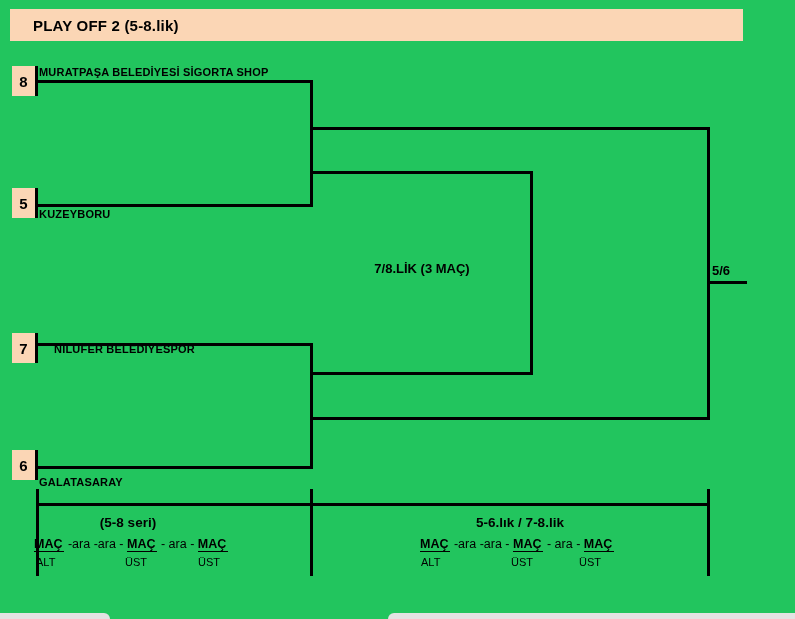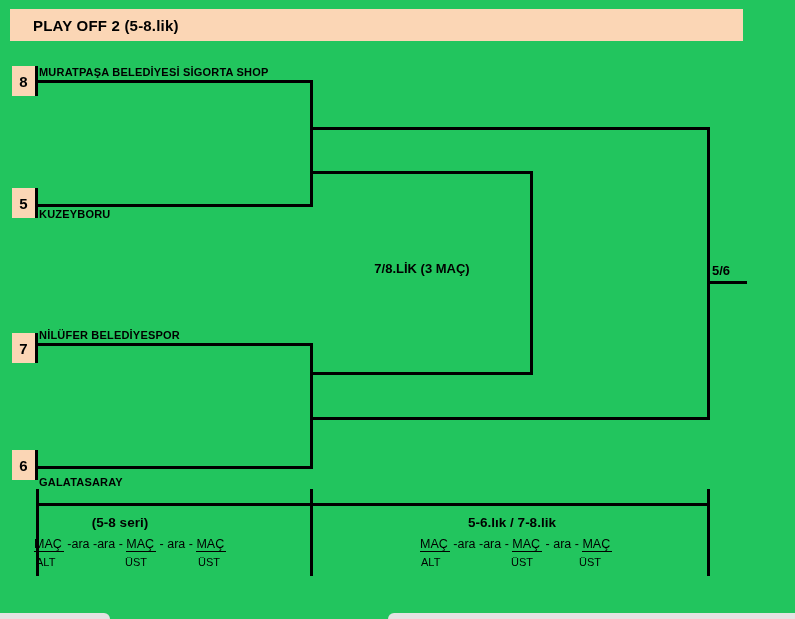--- a/index.html
+++ b/index.html
@@ -18,23 +18,23 @@
     position:absolute;left:12px;width:23px;height:30px;background:var(--accent,#FBD6B5);
     display:flex;align-items:center;justify-content:center;
     font-weight:bold;font-size:15px;
   }
   .teamname{
     position:absolute;left:39px;font-weight:bold;font-size:11px;
     white-space:nowrap;letter-spacing:.2px;
   }
   .lbl{position:absolute;font-weight:bold;font-size:13px;white-space:nowrap;}
   .center{text-align:center;}
-  .sched-title{position:absolute;font-weight:bold;font-size:13.5px;white-space:nowrap;}
+  .sched-title{position:absolute;font-weight:bold;font-size:13.5px;white-space:nowrap;padding-left:8px;}
   .macrow{position:absolute;font-size:12.5px;white-space:nowrap;}
-  .mac{font-weight:normal;border-bottom:1.5px solid #000;padding-right:2px;}
+  .mac{font-weight:bold;border-bottom:1.5px solid #000;padding-right:2px;}
   .pos{position:absolute;font-size:11px;white-space:nowrap;}
   .tab{position:absolute;top:613px;height:6px;background:var(--tab,#E3E3E3);}
   .tab.left{left:0;width:110px;border-radius:0 7px 0 0;}
   .tab.right{left:388px;width:407px;border-radius:7px 0 0 0;}
 </style>
 </head>
 <body>
 
 <div class="stage">
 
@@ -47,21 +47,21 @@
   <div class="teamname" style="top:66px;">MURATPAŞA BELEDİYESİ SİGORTA SHOP</div>
   <div class="hline" style="left:35px;top:80px;width:278px;"></div>
 
   <div class="seed" style="top:188px;">5</div>
   <div class="vline" style="left:35px;top:188px;height:30px;"></div>
   <div class="teamname" style="top:196px;margin-top:12px;">KUZEYBORU</div>
   <div class="hline" style="left:35px;top:204px;width:278px;"></div>
 
   <div class="seed" style="top:333px;">7</div>
   <div class="vline" style="left:35px;top:333px;height:30px;"></div>
-  <div class="teamname" style="top:329px;">NİLÜFER BELEDİYESPOR</div>
+  <div class="teamname" style="top:343px;margin-left:15px;">NİLÜFER BELEDİYESPOR</div>
   <div class="hline" style="left:35px;top:343px;width:278px;"></div>
 
   <div class="seed" style="top:450px;">6</div>
   <div class="vline" style="left:35px;top:450px;height:30px;"></div>
   <div class="teamname" style="top:476px;text-align:right;">GALATASARAY</div>
   <div class="hline" style="left:35px;top:466px;width:278px;"></div>
 
   <div class="vline" style="left:310px;top:80px;height:127px;"></div>
   <div class="hline" style="left:310px;top:127px;width:400px;"></div>
   <div class="hline" style="left:310px;top:171px;width:223px;"></div>

